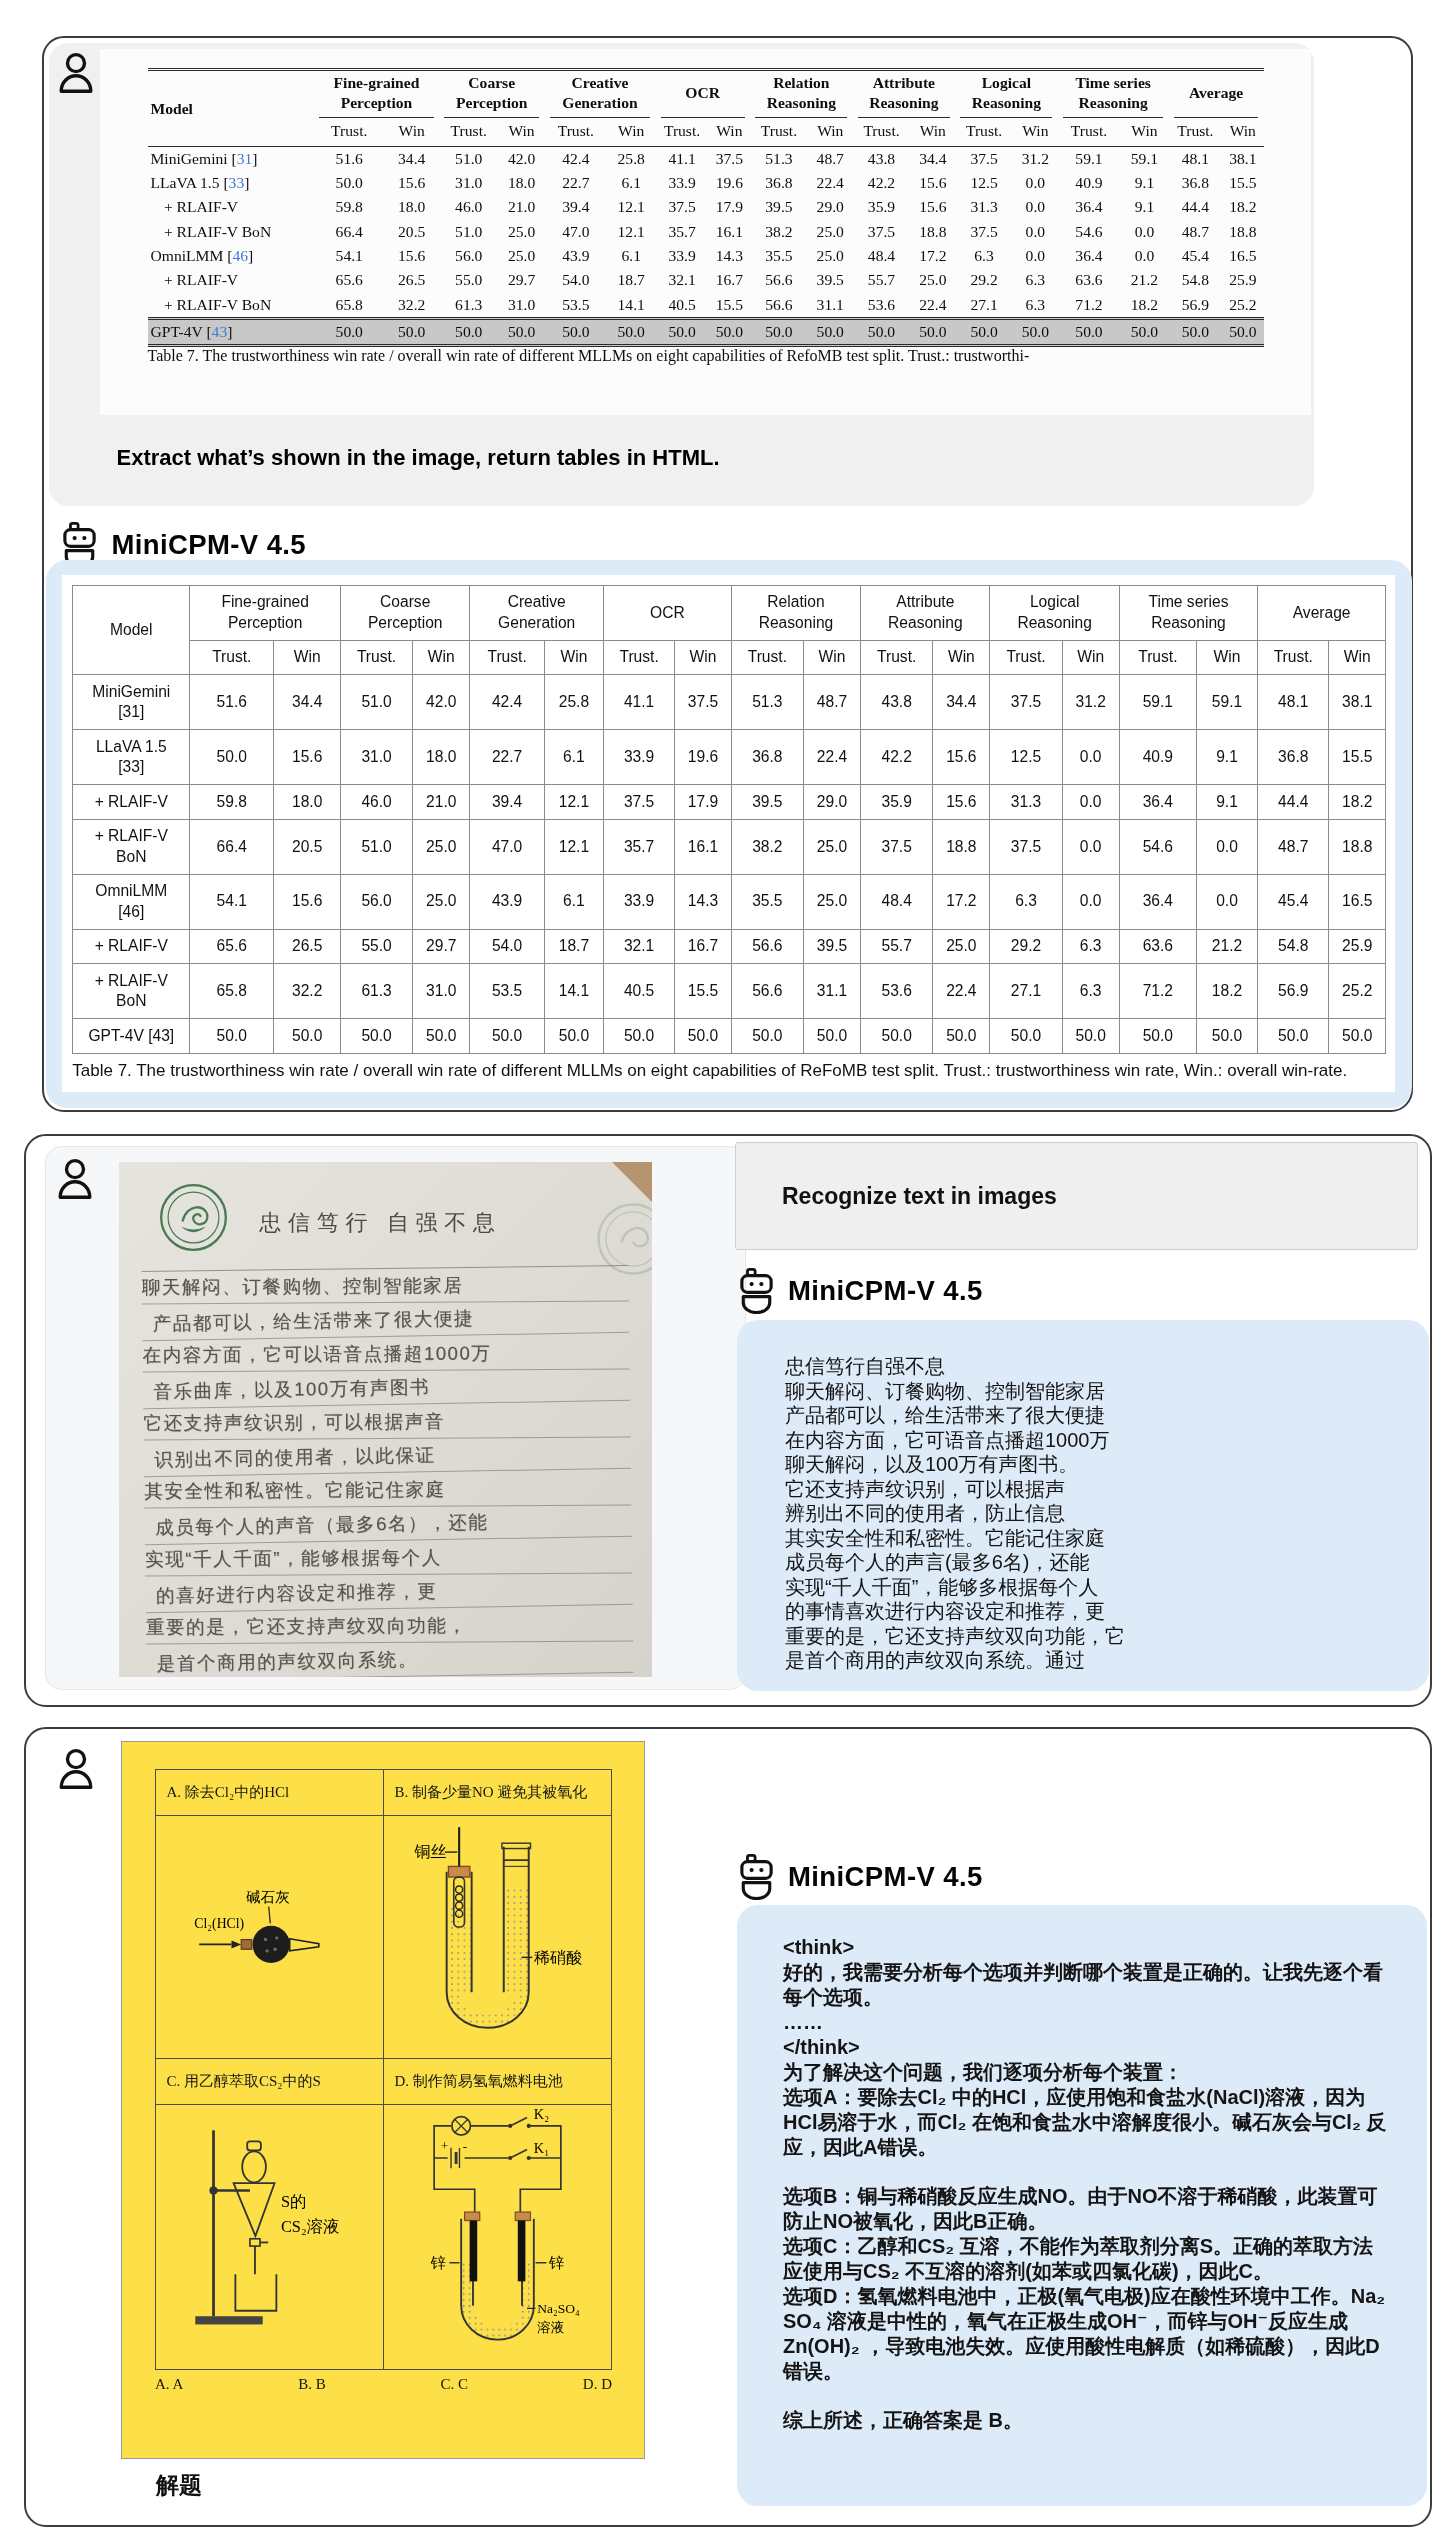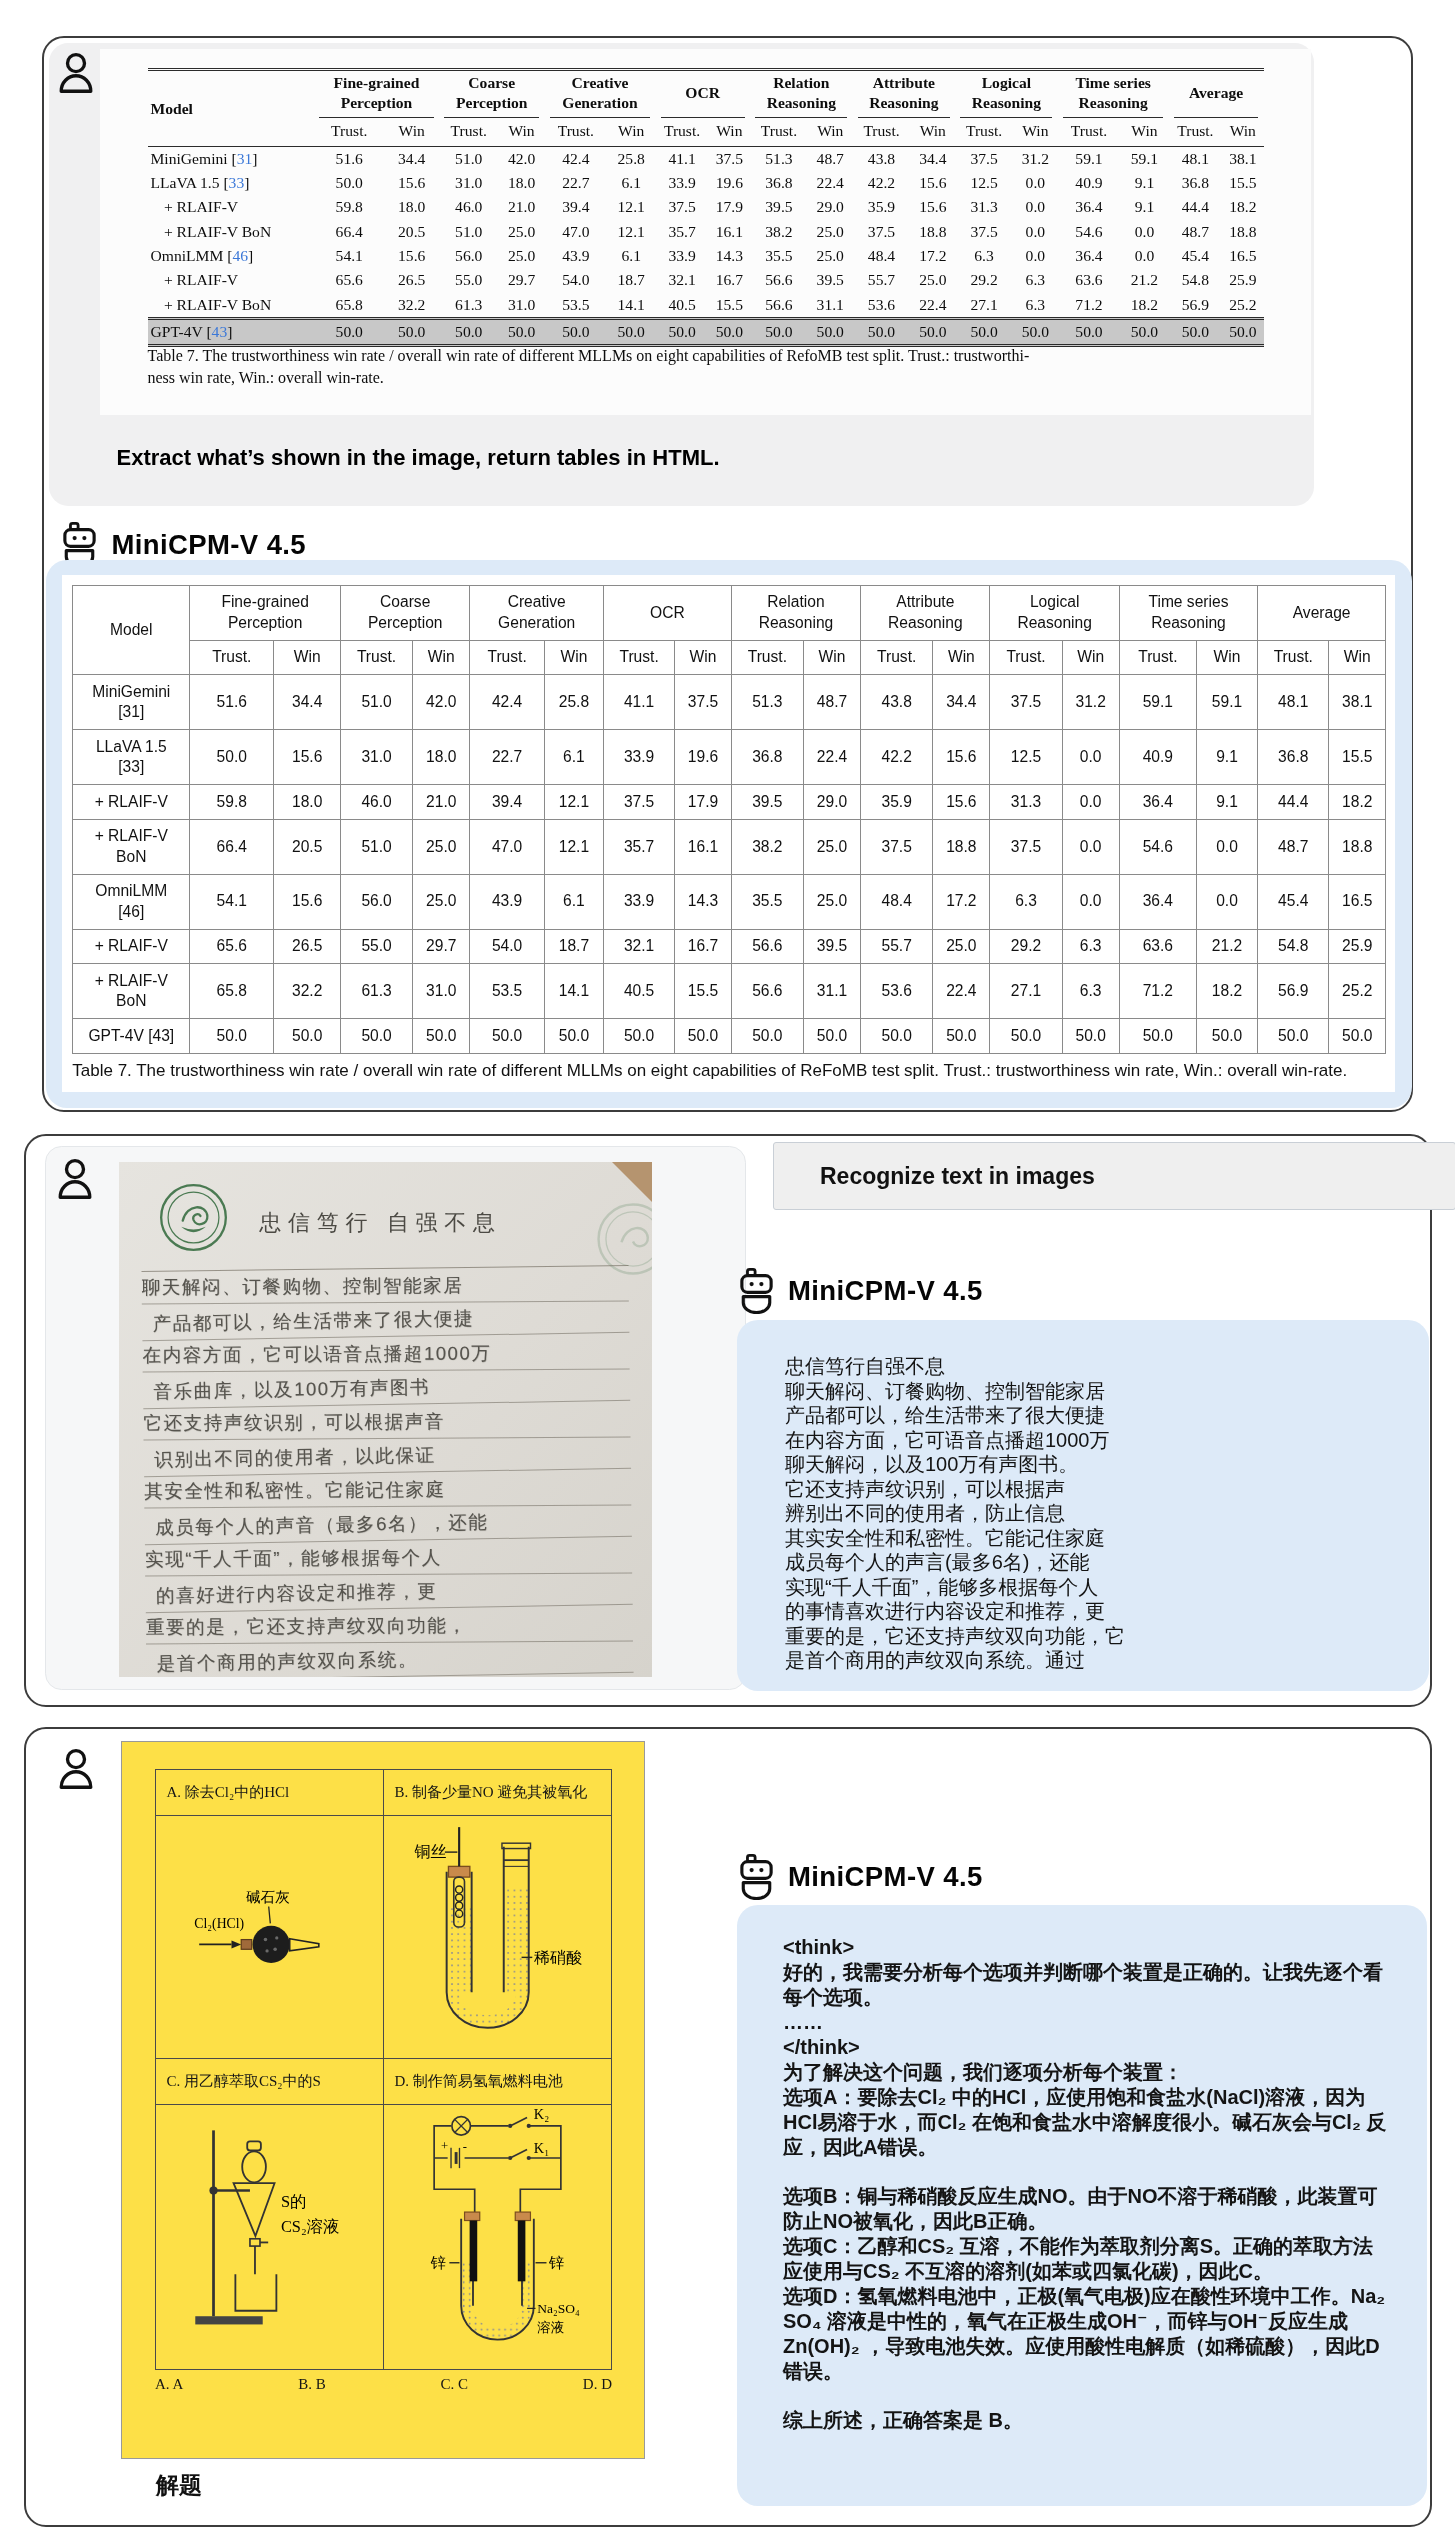--- a/index.html
+++ b/index.html
@@ -56,21 +56,21 @@
   .motto{position:absolute;left:140px;top:46px;font-size:22px;letter-spacing:6.7px;color:#4c4a44;font-weight:500;}
   .hw-lines{position:absolute;left:25px;top:106px;right:21px;border-top:1.5px solid rgba(110,104,92,.65);
             transform:rotate(-0.7deg);}
   .hw-line{height:33px;line-height:33px;border-bottom:1.2px solid rgba(110,104,92,.55);
            font-size:18.6px;color:#56544e;letter-spacing:1.5px;white-space:nowrap;overflow:hidden;
            text-shadow:0.4px 0.4px 0.7px rgba(86,84,78,.45);}
   .hw-line:nth-child(odd){transform:rotate(.35deg);}
   .hw-line:nth-child(even){transform:rotate(-.3deg);padding-left:10.4px;}
   .pbox{position:absolute;background:#efefef;border:1.5px solid #c9cfd6;border-radius:3px;
         display:flex;align-items:center;box-sizing:border-box;font-weight:bold;}
-  #pbox2{left:747px;top:6px;width:683px;height:68px;padding-left:46px;font-size:23px;}
+  #pbox2{left:709px;top:6px;width:683px;height:108px;padding-left:46px;font-size:23px;}
   #blue2{left:711px;top:184px;width:692px;height:371px;}
   .r2-text{padding:34px 15px 0 48px;font-size:20px;line-height:24.5px;color:#141414;}
 
   
   .chem{position:absolute;left:95px;top:12px;width:522px;height:716px;background:#fde047;border:1.1px solid #999;}
   .chem-tbl{position:absolute;left:33px;top:27px;width:457px;border-collapse:collapse;
             font-family:"Liberation Serif","DejaVu Serif",serif;font-size:15px;color:#151515;}
   .chem-tbl td{border:1.3px solid #4a4a4a;vertical-align:middle;padding:7.4px 10.4px;line-height:2.0;width:50%;box-sizing:border-box;}
   .chem-tbl td.diag{text-align:center;padding:4.5px 1.5px;}
   .chem-ans{position:absolute;left:33px;top:634px;width:457px;display:flex;justify-content:space-between;
@@ -296,21 +296,20 @@
                 <td>50.0</td>
                 <td>50.0</td>
                 <td>50.0</td>
                 <td>50.0</td>
               </tr>
             </tbody>
           </table>
         </div>
       <div class="paper-cap">
         <div>Table 7. The trustworthiness win rate / overall win rate of different MLLMs on eight capabilities of RefoMB test split. Trust.: trustworthi-</div>
-        <div>ness win rate, Win.: overall win-rate.</div>
       </div>
     </div>
     <div class="prompt1">Extract what’s shown in the image, return tables in HTML.</div>
   </div>
 
   <div class="mheader" style="left:16.4px;top:484px;">
     <svg class="robot-icon" viewBox="0 0 56 66">
       <rect x="15" y="2" width="11" height="9" rx="3" fill="none" stroke="#111" stroke-width="4"></rect>
       <rect x="7" y="11" width="42" height="24" rx="8" fill="none" stroke="#111" stroke-width="4.5"></rect>
       <circle cx="21" cy="23" r="3" fill="#111"></circle>

